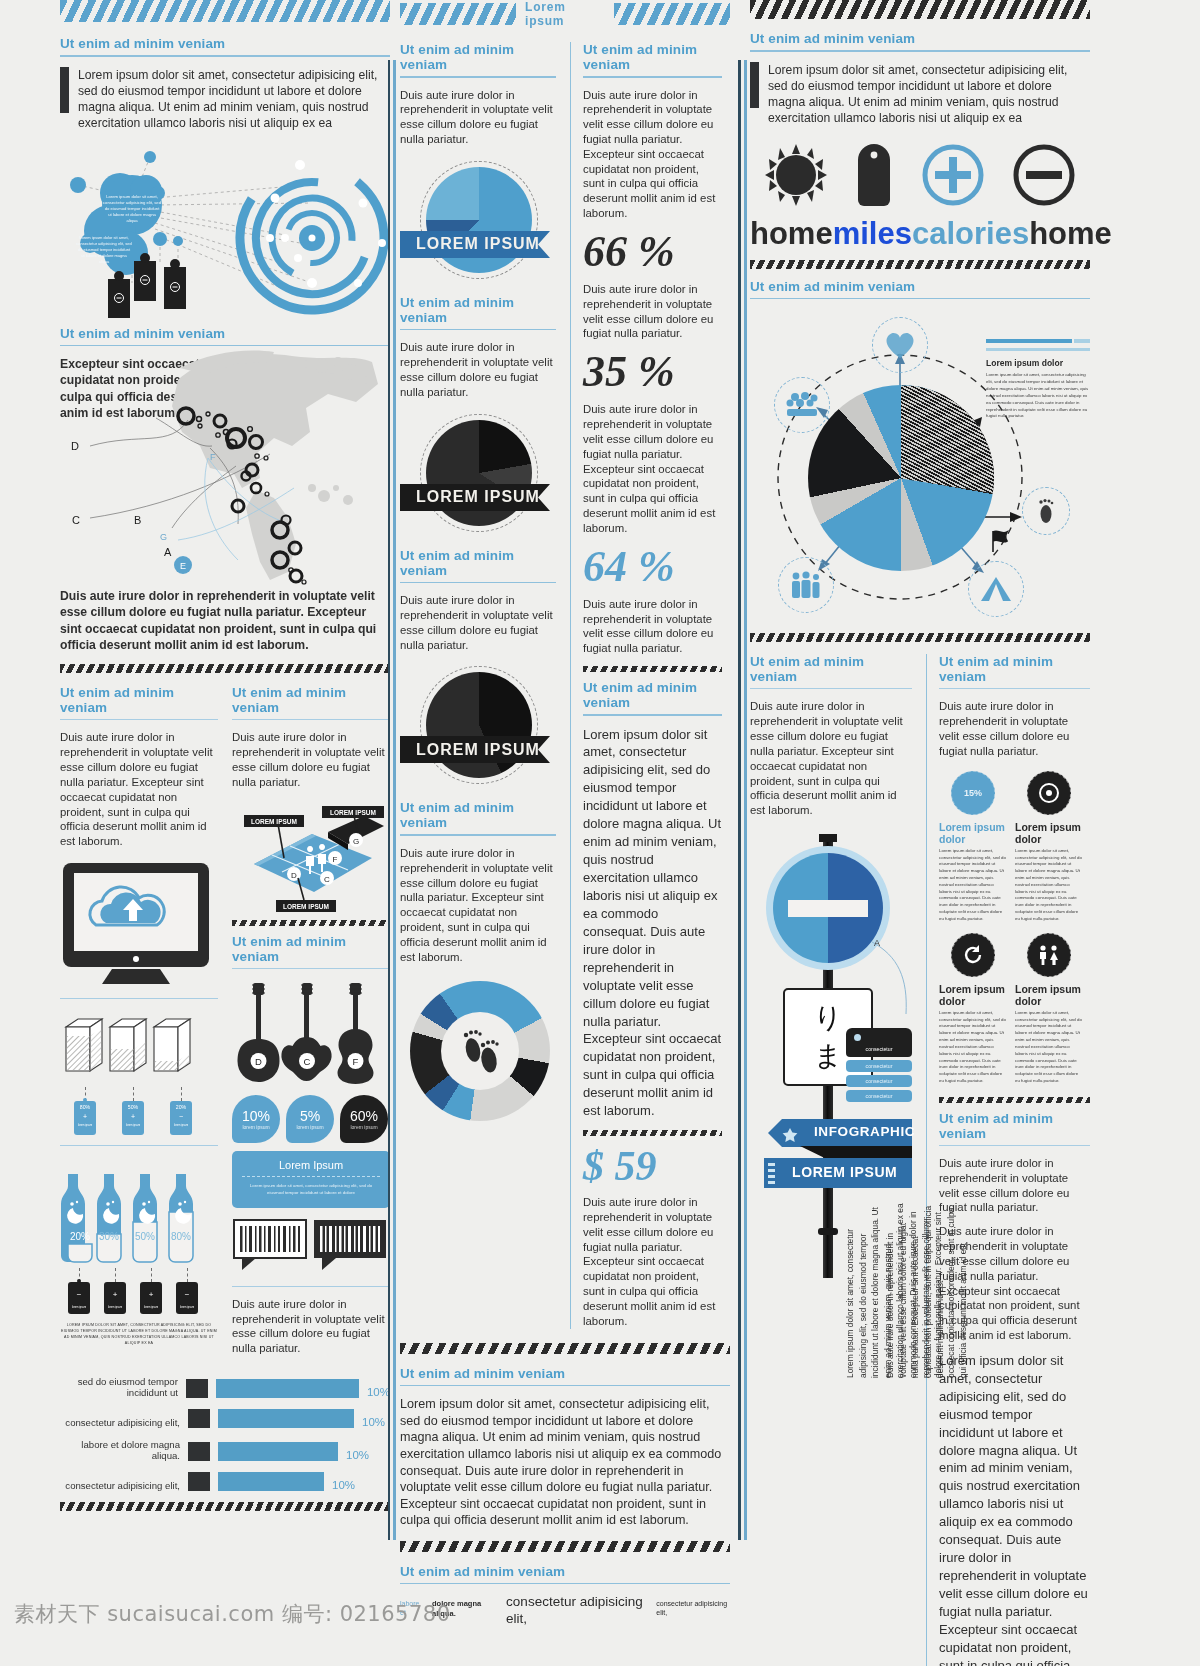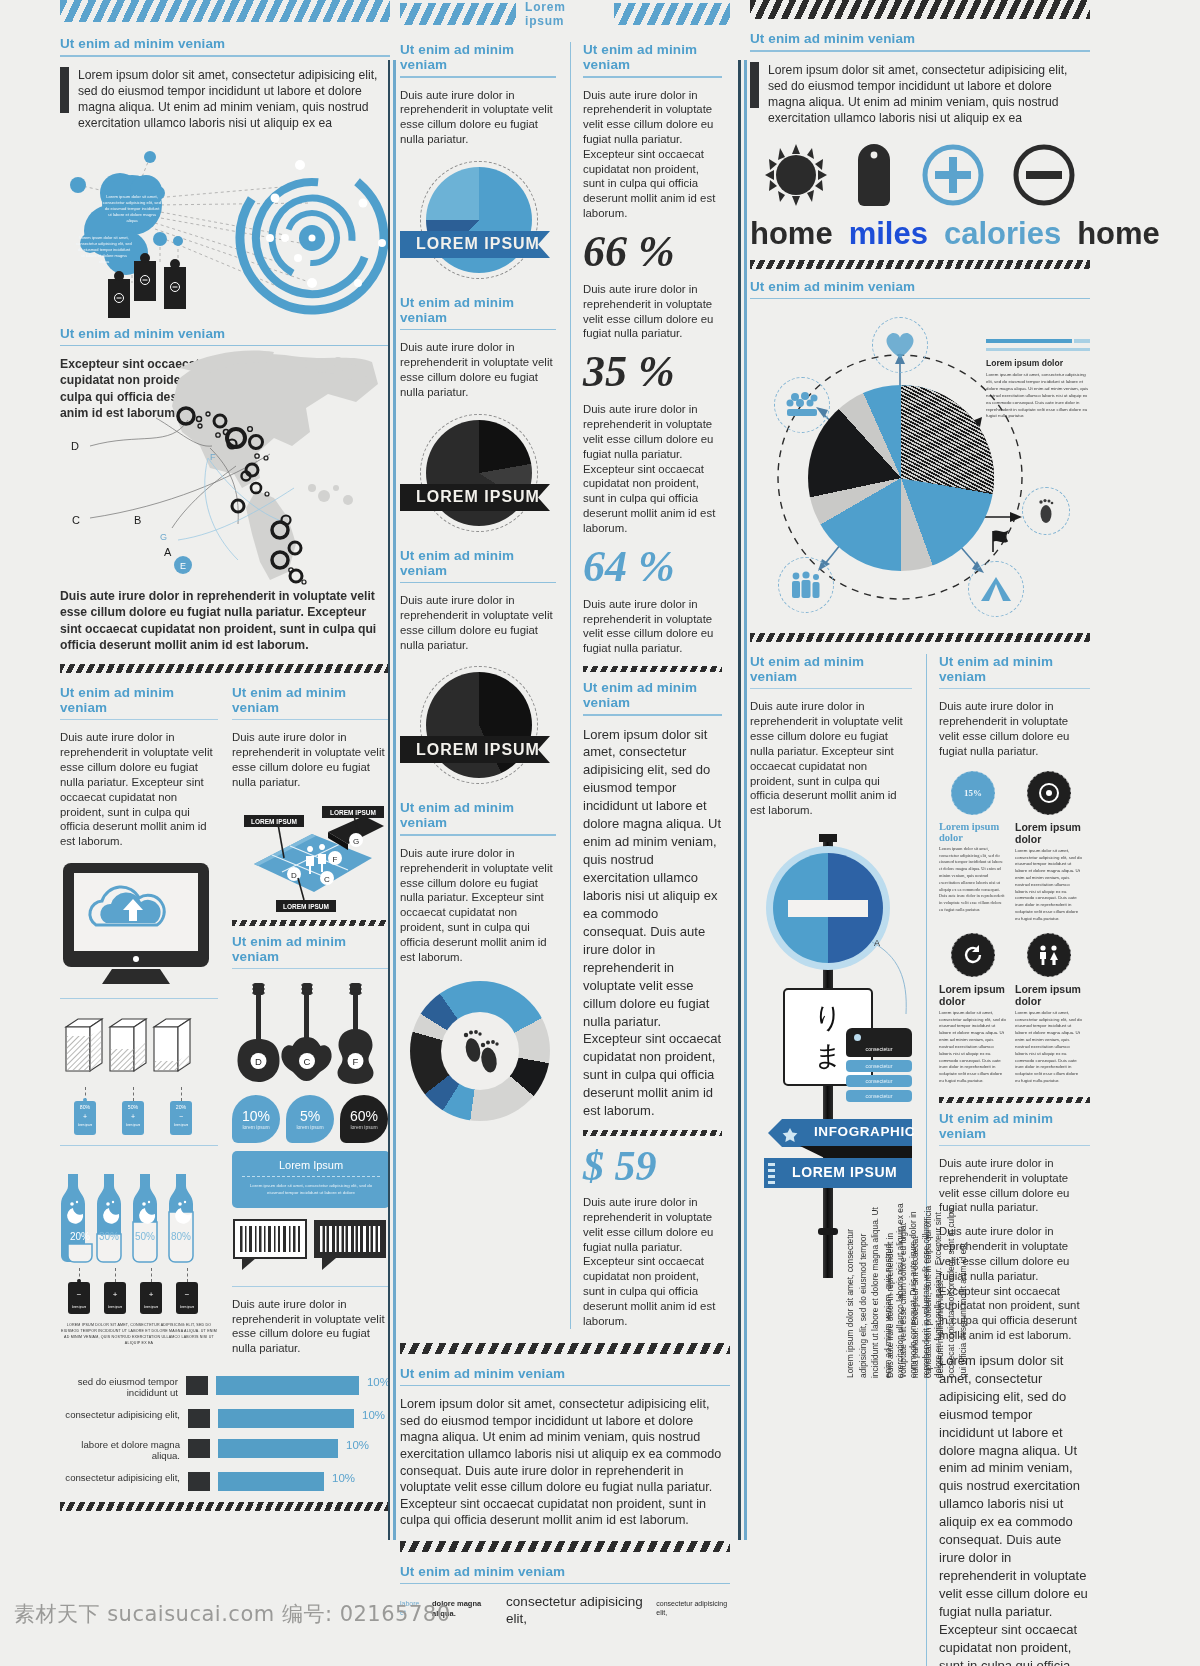--- a/index.html
+++ b/index.html
@@ -58,21 +58,21 @@
   .pie { border-radius:50%; }
   .dashcircle {
     position:absolute; border-radius:50%;
     border:1.5px dashed #8c8c8c;
   }
 
   
   .tag { position:relative; }
 
   
-  .barrow { display:flex; align-items:flex-start; gap:8px; margin-bottom:11px; }
+  .barrow { display:flex; align-items:flex-end; gap:8px; margin-bottom:11px; }
   .barrow .lbl { font-size:9.6px; text-align:right; color:#333; }
   .barrow .blk { width:22px; height:19px; background:#2f3133; }
   .barrow .fill { height:19px; background:#549ec6; }
   .barrow .pct { font-size:11.5px; color:#5ba3cd; }
 
   .wm {
     position:absolute; left:14px; top:1600px;
     font-size:21px; color:#9a9a98; letter-spacing:.5px;
     font-family:"DejaVu Sans", sans-serif;
   }
@@ -771,21 +771,21 @@
         <circle cx="33" cy="33" r="28" fill="none" stroke="#5ba3cd" stroke-width="5"></circle>
         <rect x="29" y="15" width="8" height="36" fill="#5ba3cd"></rect>
         <rect x="15" y="29" width="36" height="8" fill="#5ba3cd"></rect>
       </svg>
       <svg width="66" height="66" viewBox="0 0 66 66">
         <circle cx="33" cy="33" r="28" fill="none" stroke="#2b2b2b" stroke-width="5"></circle>
         <rect x="15" y="29" width="36" height="8" fill="#2b2b2b"></rect>
       </svg>
     </div>
 
-    <div style="display:flex;justify-content:space-between;align-items:baseline;margin-top:8px;font-weight:bold;font-size:31px;gap:16px;">
+    <div style="display:flex;justify-content:space-between;align-items:baseline;margin-top:8px;font-weight:bold;font-size:31px;">
       <span style="color:#2b2b2b;">home</span>
       <span style="color:#1d4ed8;">miles</span>
       <span style="color:#5ba3cd;">calories</span>
       <span style="color:#2b2b2b;">home</span>
     </div>
 
     <div class="stripe-dark-thin" style="width:340px;margin-top:8px;"></div>
 
     <div style="margin-top:10px;">
       <div class="sec-title">Ut enim ad minim veniam</div>
@@ -954,21 +954,21 @@
           <div class="vertical-txt" style="position:absolute;left:134px;top:375px;height:175px;width:30px;">Duis aute irure dolor in reprehenderit in voluptate velit esse cillum dolore eu fugiat nulla pariatur. Excepteur sint occaecat cupidatat non proident, sunt in culpa qui officia deserunt mollit anim id est</div>
         </div>
       </div>
 
       <div style="width:164px;border-left:1.5px solid #8fc0dc;padding-left:12px;">
         <div class="sec-title">Ut enim ad minim veniam</div>
         <div class="rule thin"></div>
         <div class="body-txt sm">Duis aute irure dolor in reprehenderit in voluptate velit esse cillum dolore eu fugiat nulla pariatur.</div>
 
         <div style="display:flex;flex-wrap:wrap;gap:10px 8px;margin-top:12px;">
-          <div style="width:68px;font-family:Liberation Serif, serif;">
+          <div style="width:68px;">
             <div style="width:44px;height:44px;border-radius:50%;background:#5ba3cd;border:1.5px dashed #8fc0dc;display:flex;align-items:center;justify-content:center;margin:0 auto;">
               <span style="color:#e9f3f9;font-size:9px;font-weight:bold;">15%</span>
             </div>
             <div class="iconlbl">Lorem ipsum dolor</div>
             <div class="micro">Lorem ipsum dolor sit amet, consectetur adipisicing elit, sed do eiusmod tempor incididunt ut labore et dolore magna aliqua. Ut enim ad minim veniam, quis nostrud exercitation ullamco laboris nisi ut aliquip ex ea commodo consequat. Duis aute irure dolor in reprehenderit in voluptate velit esse cillum dolore eu fugiat nulla pariatur.</div>
           </div>
           <div style="width:68px;">
             <div style="width:44px;height:44px;border-radius:50%;background:#1f1f1f;border:1.5px dashed #8f8f8f;display:flex;align-items:center;justify-content:center;margin:0 auto;">
               <svg width="22" height="22" viewBox="0 0 22 22">
                   <circle cx="11" cy="11" r="9" fill="none" stroke="#fff" stroke-width="2"></circle>

